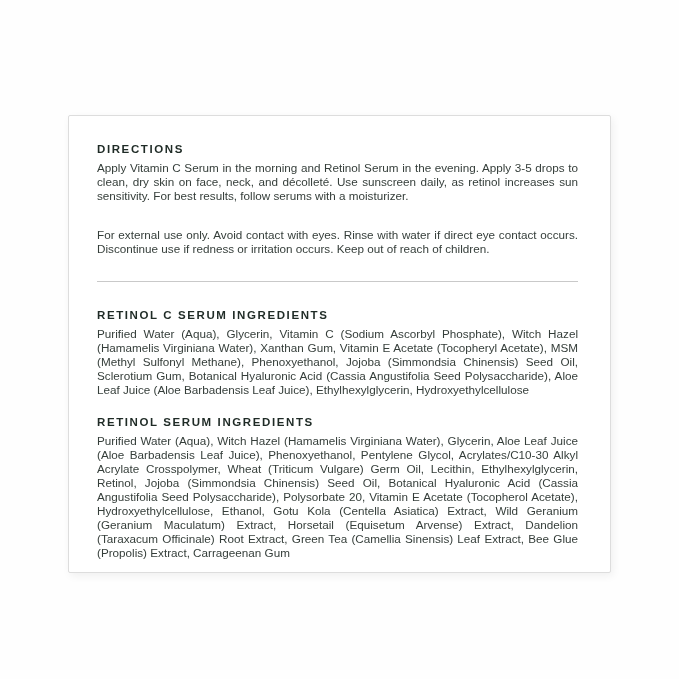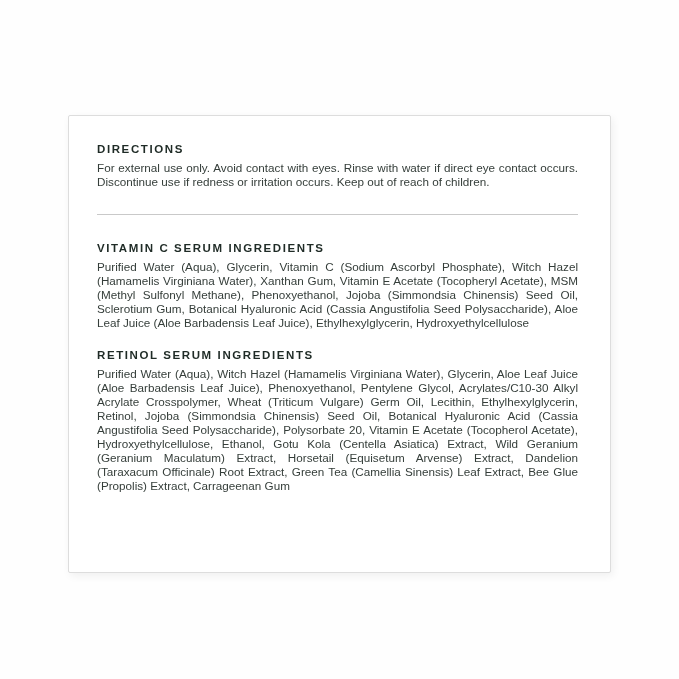--- a/index.html
+++ b/index.html
@@ -39,48 +39,48 @@
     line-height: 14px;
   }
   .body-text {
     margin: 0;
     font-size: 11.7px;
     line-height: 14px;
     color: #353e3a;
     text-align: justify;
   }
   .directions-section .body-text + .body-text {
-    margin-top: 10px;
-    font-weight: bold;
+    margin-top: 25px;
   }
   .section-divider {
     border: none;
     border-top: 1px solid #c9c9c9;
     margin: 25px 0 26px 0;
     height: 0;
   }
   .ingredients-section + .ingredients-section {
     margin-top: 18px;
   }
 </style>
 </head>
 <body>
 
 <div class="stage">
   <div class="label-card">
 
     <div class="directions-section">
       <h2 class="section-heading">DIRECTIONS</h2>
+      <p class="body-text">Apply Vitamin C Serum in the morning and Retinol Serum in the evening. Apply 3-5 drops to clean, dry skin on face, neck, and décolleté. Use sunscreen daily, as retinol increases sun sensitivity. For best results, follow serums with a moisturizer.</p>
       <p class="body-text">For external use only. Avoid contact with eyes. Rinse with water if direct eye contact occurs. Discontinue use if redness or irritation occurs. Keep out of reach of children.</p>
     </div>
 
     <hr class="section-divider">
 
     <div class="ingredients-section">
-      <h2 class="section-heading">VITAMIN C SERUM INGREDIENTS</h2>
+      <h2 class="section-heading">RETINOL C SERUM INGREDIENTS</h2>
       <p class="body-text">Purified Water (Aqua), Glycerin, Vitamin C (Sodium Ascorbyl Phosphate), Witch Hazel (Hamamelis Virginiana Water), Xanthan Gum, Vitamin E Acetate (Tocopheryl Acetate), MSM (Methyl Sulfonyl Methane), Phenoxyethanol, Jojoba (Simmondsia Chinensis) Seed Oil, Sclerotium Gum, Botanical Hyaluronic Acid (Cassia Angustifolia Seed Polysaccharide), Aloe Leaf Juice (Aloe Barbadensis Leaf Juice), Ethylhexylglycerin, Hydroxyethylcellulose</p>
     </div>
 
     <div class="ingredients-section">
       <h2 class="section-heading">RETINOL SERUM INGREDIENTS</h2>
       <p class="body-text">Purified Water (Aqua), Witch Hazel (Hamamelis Virginiana Water), Glycerin, Aloe Leaf Juice (Aloe Barbadensis Leaf Juice), Phenoxyethanol, Pentylene Glycol, Acrylates/C10-30 Alkyl Acrylate Crosspolymer, Wheat (Triticum Vulgare) Germ Oil, Lecithin, Ethylhexylglycerin, Retinol, Jojoba (Simmondsia Chinensis) Seed Oil, Botanical Hyaluronic Acid (Cassia Angustifolia Seed Polysaccharide), Polysorbate 20, Vitamin E Acetate (Tocopherol Acetate), Hydroxyethylcellulose, Ethanol, Gotu Kola (Centella Asiatica) Extract, Wild Geranium (Geranium Maculatum) Extract, Horsetail (Equisetum Arvense) Extract, Dandelion (Taraxacum Officinale) Root Extract, Green Tea (Camellia Sinensis) Leaf Extract, Bee Glue (Propolis) Extract, Carrageenan Gum</p>
     </div>
 
   </div>
 </div>

